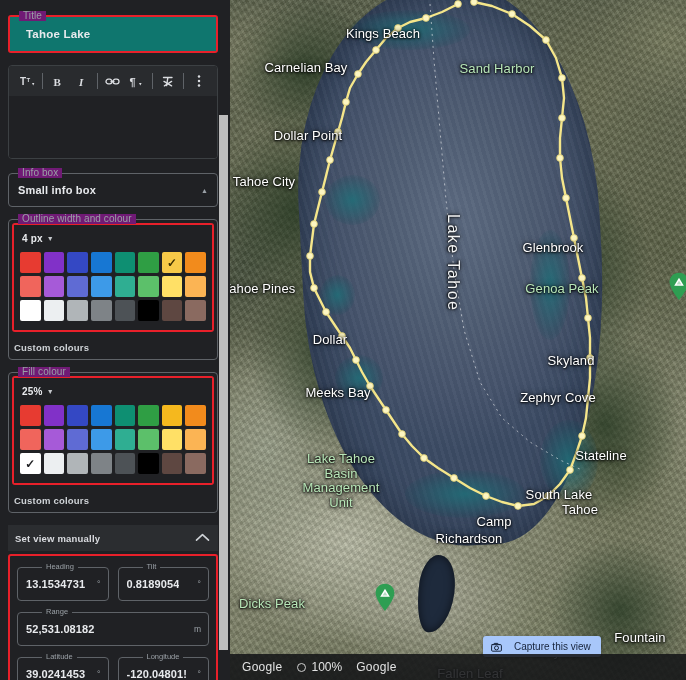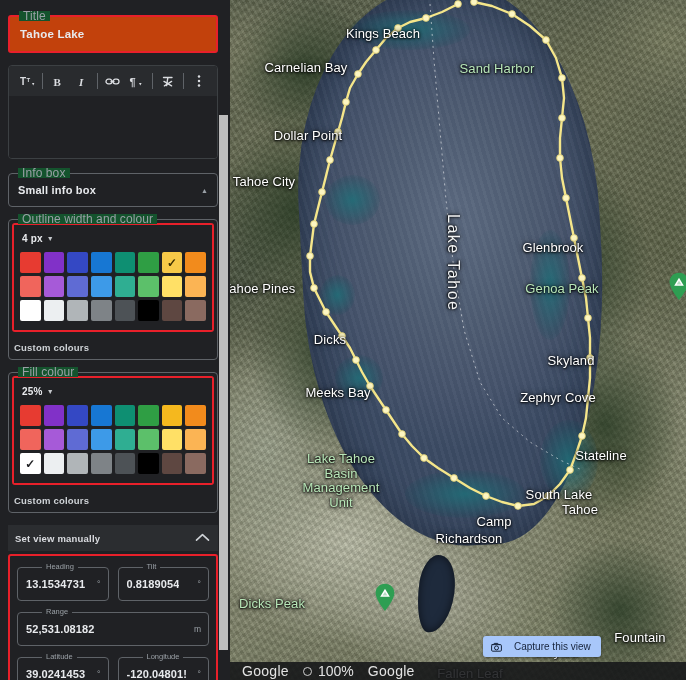--- a/index.html
+++ b/index.html
@@ -35,40 +35,40 @@
   .group {
     position: relative;
     border: 1px solid #5f6368;
     border-radius: 4px;
     background: transparent;
     margin: 0 0 12px 0;
   }
   .group > .legend {
     position: absolute;
     top: -6px; left: 9px;
-    background: #14532d;
+    background: #701a75;
     padding: 0 4px;
-    font-size: 12px;
+    font-size: 10px;
     color: #9aa0a6;
     line-height: 10px;
     letter-spacing: .1px;
     white-space: nowrap;
   }
   .redbox {
     border: 2px solid #e8202a !important;
     border-radius: 3px;
   }
 
   
   .title-wrap { margin-top: 9px; margin-bottom: 10px; position: relative; }
   .title-field {
     height: 34px;
     display: flex; align-items: center;
-    padding: 0 10px;
-    background: #c2410c;
+    padding: 0 16px;
+    background: #0f766e;
   }
   .title-field .val {
     font-size: 11.5px; color: #e8eaed; font-weight: 700;
     letter-spacing: .2px;
   }
 
   
   .editor {
     border: 1px solid #3c4043;
     border-radius: 4px;
@@ -294,27 +294,27 @@
   }
   #capture-btn .cam {
     width: 11px; height: 10px;
     display: inline-block;
     position: relative;
   }
 
   
   #attrib {
     position: absolute; left: 0; right: 0; bottom: 0;
-    height: 18px;
+    height: 26px;
     background: rgba(20,22,24,.88);
     display: flex; align-items: center;
     gap: 14px;
     padding-left: 12px;
     color: #e3e3e3;
-    font-size: 14px;
+    font-size: 12px;
   }
   #attrib .gl { font-weight: 400; letter-spacing: .3px; }
   #attrib .zoomwrap { display:flex; align-items:center; gap:6px;justify-content:flex-end; }
   #attrib .zcircle {
     width: 9px; height: 9px; border-radius: 50%;
     border: 1.3px solid #cfcfcf;
   }
 </style>
 </head>
 <body>
@@ -620,21 +620,21 @@
         </g>
     </svg>
 
     <div id="map-labels">
         <div class="lbl" style="left: 153px; top: 27px; transform: translateX(-50%);">Kings Beach</div>
         <div class="lbl green" style="left: 267px; top: 62px; transform: translateX(-50%);">Sand Harbor</div>
         <div class="lbl" style="left: 76px; top: 61px; transform: translateX(-50%);">Carnelian Bay</div>
         <div class="lbl" style="left: 78px; top: 129px; transform: translateX(-50%);">Dollar Point</div>
         <div class="lbl" style="left: 34px; top: 175px; transform: translateX(-50%);">Tahoe City</div>
         <div class="lbl" style="left: 29px; top: 282px; transform: translateX(-50%);">Tahoe Pines</div>
-        <div class="lbl" style="left: 100px; top: 333px; transform: translateX(-50%);">Dicks</div>
+        <div class="lbl" style="left: 100px; top: 333px; transform: translateX(-50%);">Dollar</div>
         <div class="lbl" style="left: 108px; top: 386px; transform: translateX(-50%);">Meeks Bay</div>
         <div class="lbl" style="left: 323px; top: 241px; transform: translateX(-50%);">Glenbrook</div>
         <div class="lbl green" style="left: 332px; top: 282px; transform: translateX(-50%);">Genoa Peak</div>
         <div class="lbl" style="left: 341px; top: 354px; transform: translateX(-50%);">Skyland</div>
         <div class="lbl" style="left: 328px; top: 391px; transform: translateX(-50%);">Zephyr Cove</div>
         <div class="lbl" style="left: 371px; top: 449px; transform: translateX(-50%);">Stateline</div>
         <div class="lbl" style="left: 329px; top: 488px; transform: translateX(-50%);">South Lake</div>
         <div class="lbl" style="left: 350px; top: 503px; transform: translateX(-50%);">Tahoe</div>
         <div class="lbl" style="left: 264px; top: 515px; transform: translateX(-50%);">Camp</div>
         <div class="lbl" style="left: 239px; top: 532px; transform: translateX(-50%);">Richardson</div>

